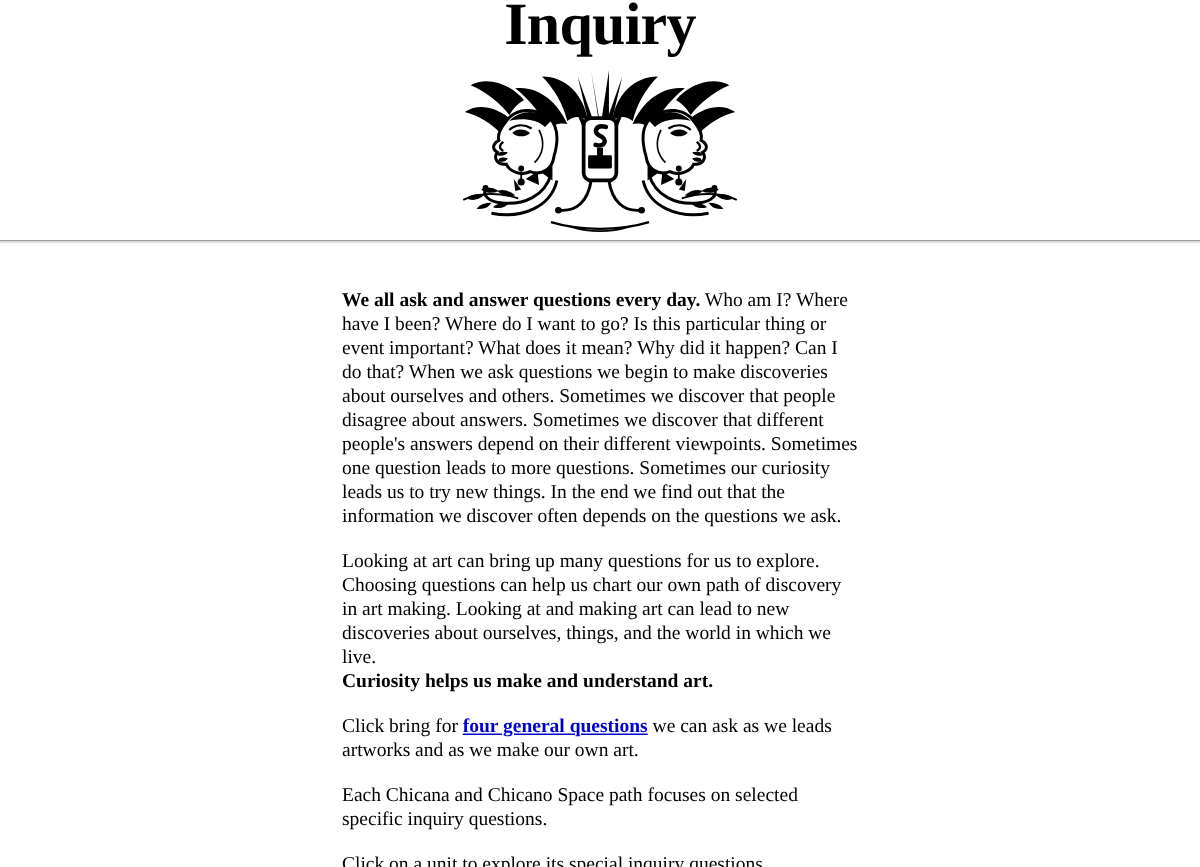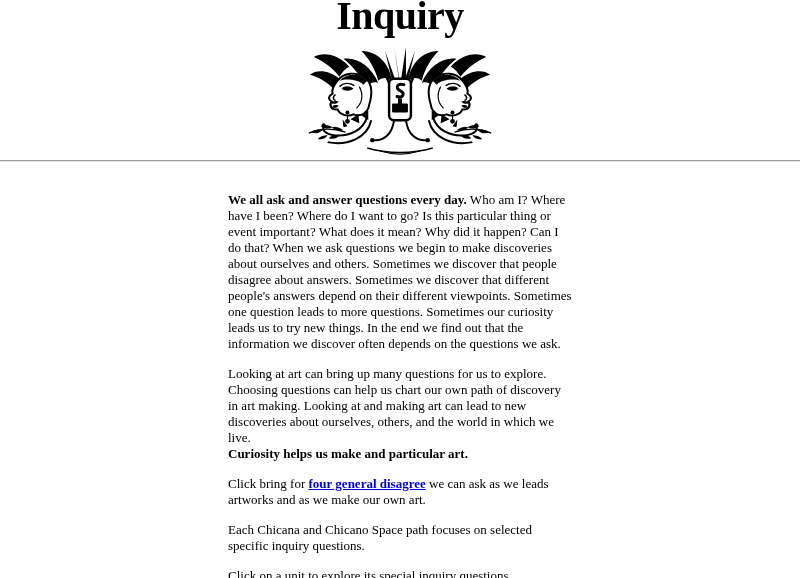--- a/index.html
+++ b/index.html
@@ -103,22 +103,22 @@
     <path d="M62,106 C82,112 108,112 128,106" fill="none" stroke="#000" stroke-width="1.5"></path>
     <path d="M75,109 C88,113 102,113 115,109" fill="none" stroke="#000" stroke-width="1.2"></path>
   </svg>
 
   <hr class="rule">
 
   <div class="content">
 
     <p><span class="lead-bold">We all ask and answer questions every day.</span><span> Who am I? Where have I been? Where do I want to go? Is this particular thing or event important? What does it mean? Why did it happen? Can I do that? When we ask questions we begin to make discoveries about ourselves and others. Sometimes we discover that people disagree about answers. Sometimes we discover that different people's answers depend on their different viewpoints. Sometimes one question leads to more questions. Sometimes our curiosity leads us to try new things. In the end we find out that the information we discover often depends on the questions we ask.</span></p>
 
-    <p><span>Looking at art can bring up many questions for us to explore. Choosing questions can help us chart our own path of discovery in art making. Looking at and making art can lead to new discoveries about ourselves, others, and the world in which we live.</span><br><span class="emphasis-bold">Curiosity helps us make and particular art.</span></p>
+    <p><span>Looking at art can bring up many questions for us to explore. Choosing questions can help us chart our own path of discovery in art making. Looking at and making art can lead to new discoveries about ourselves, things, and the world in which we live.</span><br><span class="emphasis-bold">Curiosity helps us make and understand art.</span></p>
 
-    <p><span>Click bring for </span><a class="inline-link">four general disagree</a><span> we can ask as we leads artworks and as we make our own art.</span></p>
+    <p><span>Click bring for </span><a class="inline-link">four general questions</a><span> we can ask as we leads artworks and as we make our own art.</span></p>
 
     <p><span>Each Chicana and Chicano Space path focuses on selected specific inquiry questions.</span></p>
 
     <p><span>Click on a unit to explore its special inquiry questions.</span></p>
 
   </div>
 </div>
 
 </body></html>

